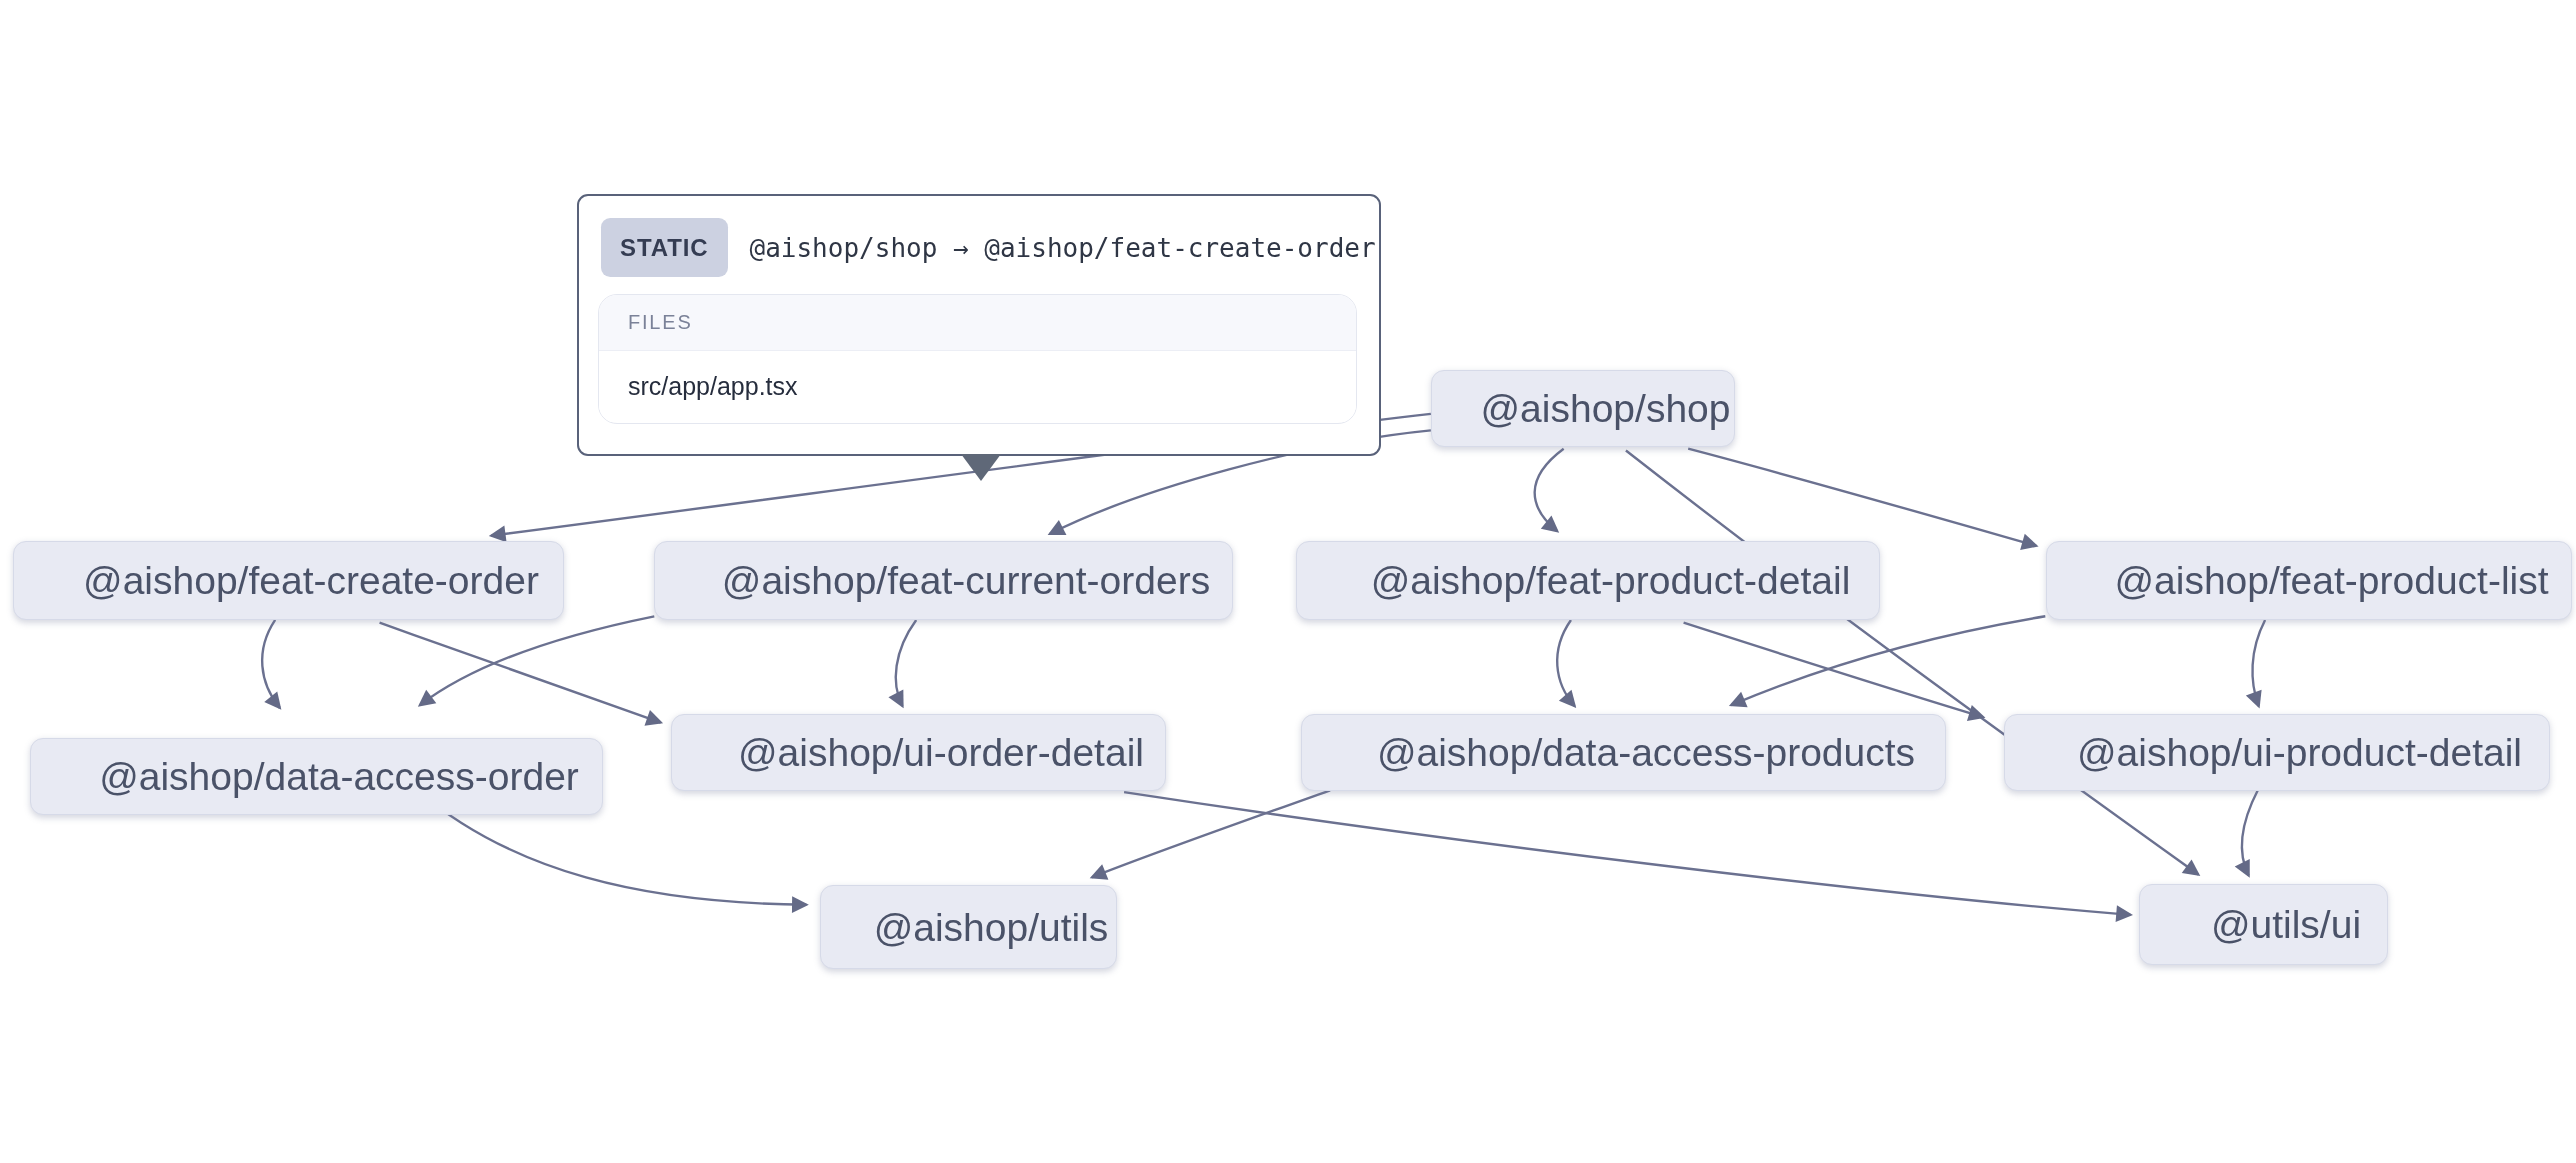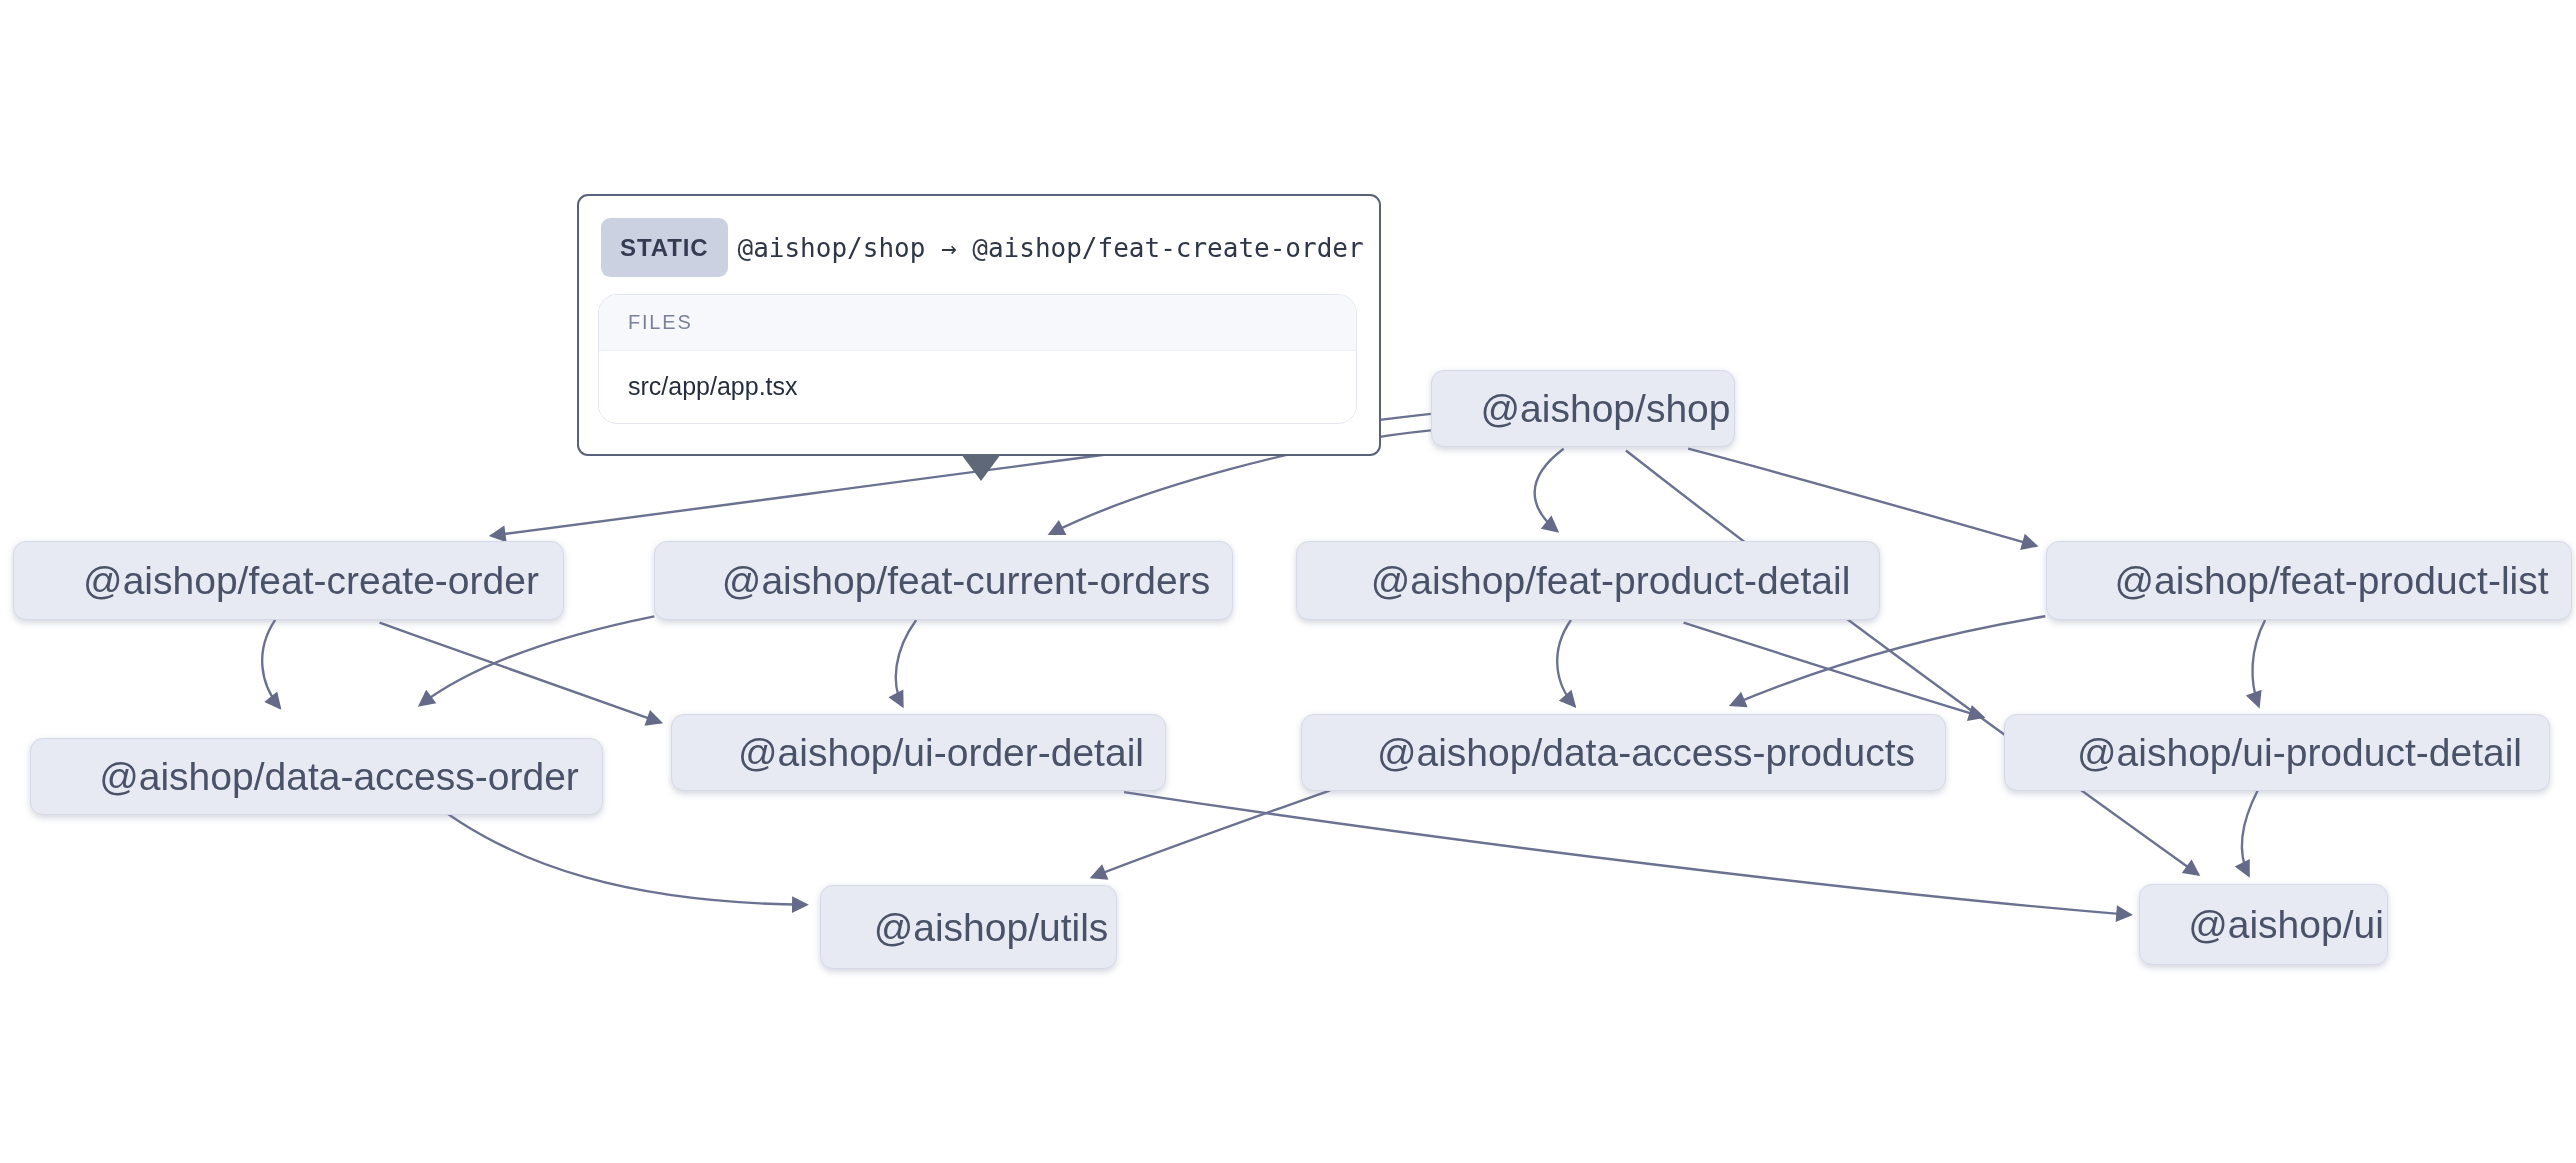--- a/index.html
+++ b/index.html
@@ -22,21 +22,21 @@
     padding-left:45px;
   }
 
   #tooltip {
     position:absolute; left:577px; top:194px; width:804px; height:262px;
     background:#ffffff;
     border:2.7px solid var(--tooltip-border,#59627a);
     border-radius:11px;
     z-index:5;
   }
-  .tooltip-row1 { display:flex; align-items:center; gap:10px; padding:22px 22px 0 22px; }
+  .tooltip-row1 { display:flex; align-items:center; gap:22px; padding:22px 22px 0 22px; }
   .badge {
     background:var(--badge-bg,#ccd1e1); color:var(--badge-text,#343c52);
     font-weight:bold; font-size:24px; letter-spacing:0.9px;
     padding:15.6px 19px; border-radius:9.2px; flex:0 0 auto;
   }
   .edge-label {
     font-family:"DejaVu Sans Mono", monospace;
     font-size:26px; color:var(--edge-label-text,#2f3645); white-space:nowrap;
   }
   .files-box {
@@ -106,15 +106,15 @@
 <div class="node" style="left: 1431px; top: 370px; width: 304px; height: 77px;">@aishop/shop</div>
     <div class="node" style="left: 13px; top: 541px; width: 551px; height: 79px;">@aishop/feat-create-order</div>
     <div class="node" style="left: 1296px; top: 541px; width: 584px; height: 79px;">@aishop/feat-product-detail</div>
     <div class="node" style="left: 654px; top: 541px; width: 579px; height: 79px;">@aishop/feat-current-orders</div>
     <div class="node" style="left: 2046px; top: 541px; width: 526px; height: 79px;">@aishop/feat-product-list</div>
     <div class="node" style="left: 30px; top: 738px; width: 573px; height: 77px; text-align: center;">@aishop/data-access-order</div>
     <div class="node" style="left: 671px; top: 714px; width: 495px; height: 77px;">@aishop/ui-order-detail</div>
     <div class="node" style="left: 1301px; top: 714px; width: 645px; height: 77px;">@aishop/data-access-products</div>
     <div class="node" style="left: 2004px; top: 714px; width: 546px; height: 77px;">@aishop/ui-product-detail</div>
     <div class="node" style="left: 820px; top: 885px; width: 297px; height: 84px;">@aishop/utils</div>
-    <div class="node" style="left: 2139px; top: 884px; width: 249px; height: 81px;">@aishop/ui</div>
+    <div class="node" style="left: 2139px; top: 884px; width: 249px; height: 81px;">@utils/ui</div>
   </div>
 
 
 </body></html>

